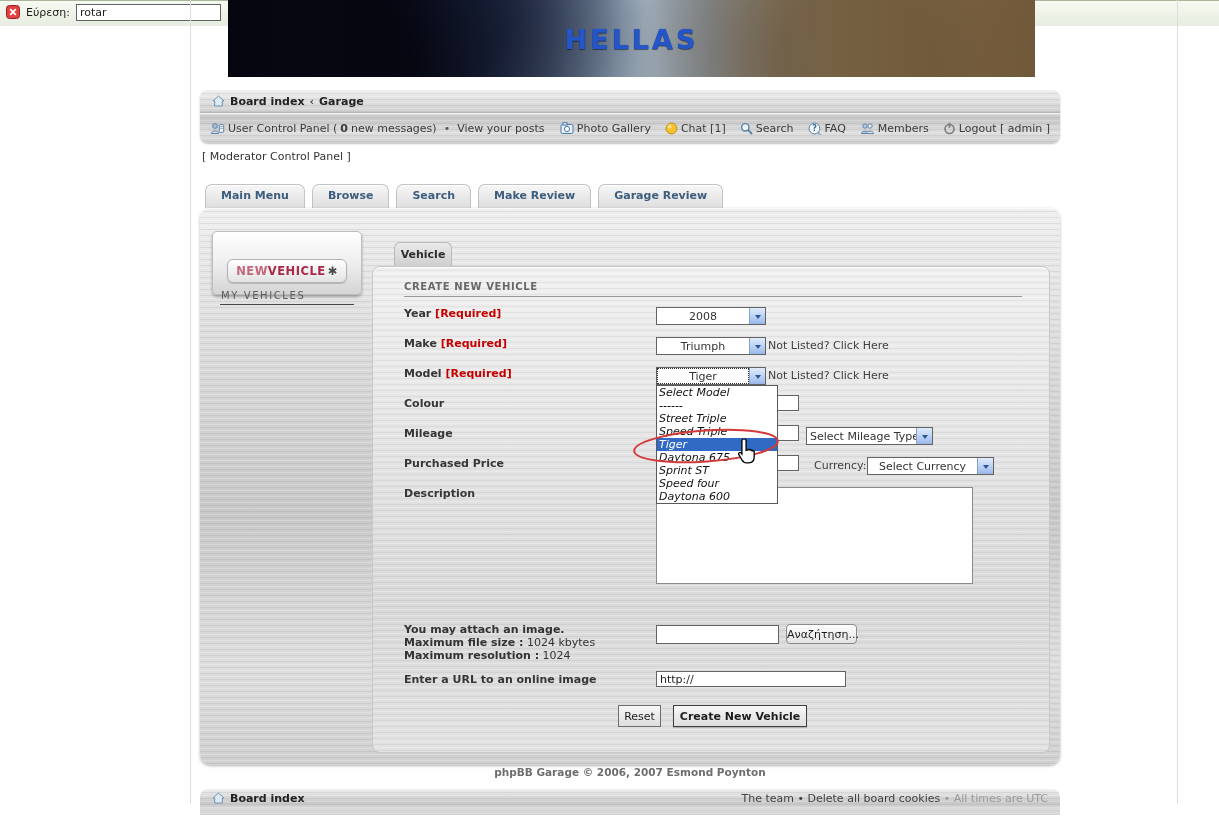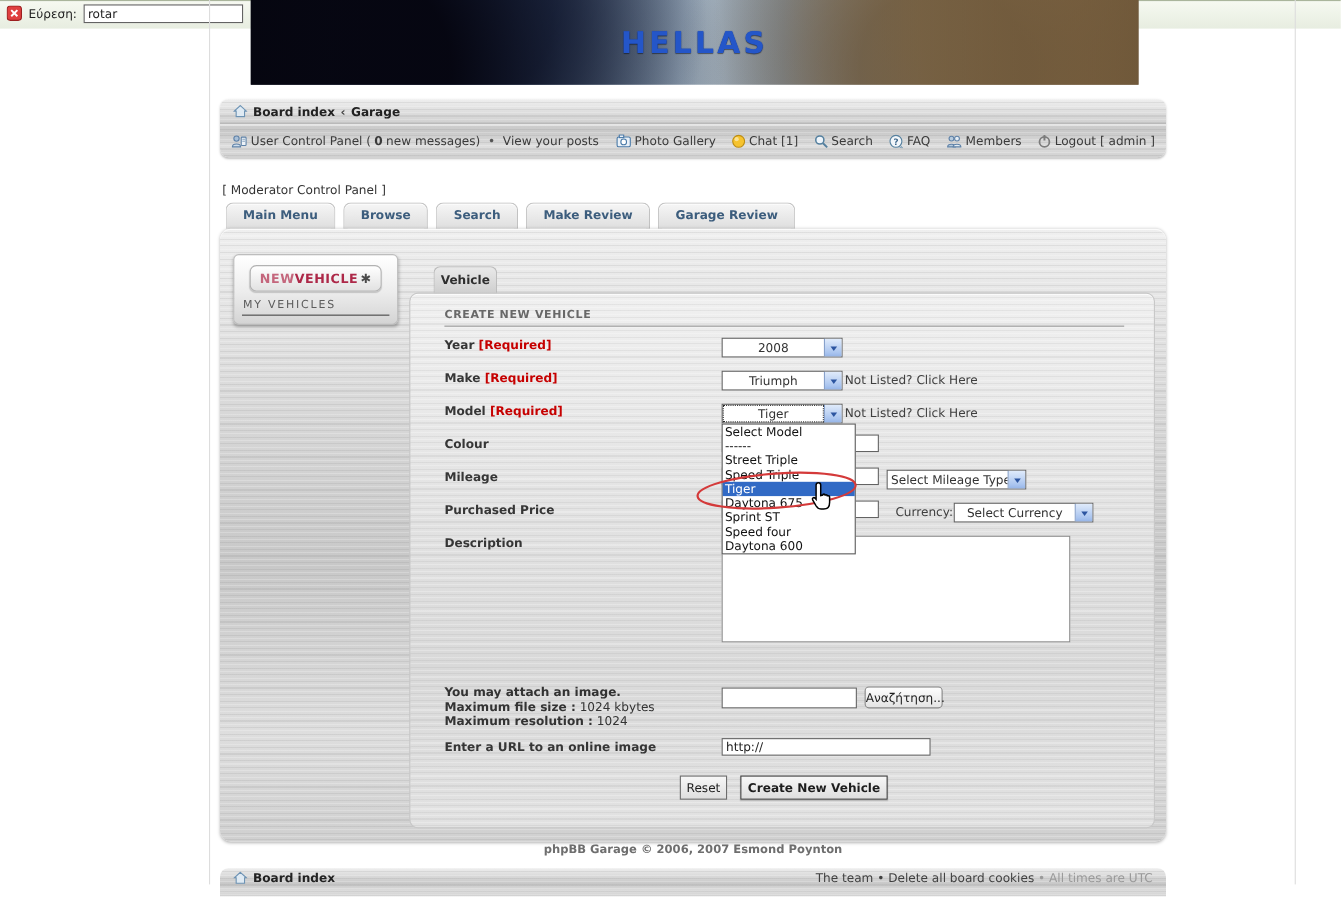--- a/index.html
+++ b/index.html
@@ -41,33 +41,33 @@
   .crumb-row { height:23px; display:flex; align-items:center; gap:5px; padding:0 12px; border-bottom:1px solid #b3b3b3; }
   .crumb-link { font-weight:bold; color:#222; text-decoration:none; cursor:pointer; }
   .crumb-sep { font-weight:bold; color:#444; }
   .user-row { height:29px; display:flex; align-items:center; gap:5px; padding:0 10px; border-top:1px solid #f4f4f4; }
   .ubar-link { color:#3a3a3a; text-decoration:none; cursor:pointer; display:inline-flex; align-items:center; gap:3px; white-space:nowrap; }
   .dot { color:#555; padding:0 2px; }
   .spacer { flex:1; }
   .user-row .rgap { margin-left:9px; }
   .ico { display:inline-flex; align-items:center; justify-content:center; }
 
-  #modpanel { left:202px; top:150px; color:#333; text-decoration:none; cursor:pointer;margin-top:16px; }
+  #modpanel { left:202px; top:150px; color:#333; text-decoration:none; cursor:pointer; }
 
   
   #tabs { left:205px; top:184px; display:flex; gap:7px; height:24px;text-align:right; }
   .tab { padding:4px 15px 0; height:24px; background:linear-gradient(180deg,#f6f6f6,#dedede); border:1px solid #c2c2c2; border-bottom:none; border-radius:7px 7px 0 0; font-weight:bold; color:#3c5d7d; box-shadow:inset 0 1px 0 #fff; cursor:pointer; white-space:nowrap; }
 
   
   #contentbox { left:200px; top:208px; width:860px; height:557px; border-radius:10px; box-shadow:inset 0 1px 0 rgba(255,255,255,.65), 0 1px 3px rgba(0,0,0,.3); }
 
   .sidebox { background:linear-gradient(180deg,#ffffff,#ececec 55%,#d4d4d4); border:1px solid #bdbdbd; border-radius:5px; box-shadow:0 2px 3px rgba(0,0,0,.28); padding:7px 7px 0; }
   #sidebox1 { left:212px; top:231px; width:150px; height:64px; }
   #sidebox2 { left:212px; top:306px; width:150px; height:78px; }
-  #newveh-btn { display:block; width:120px; height:24px; margin:2px auto 6px; background:linear-gradient(180deg,#ffffff,#e2e2e2); border:1px solid #b2b2b2; border-radius:6px; text-align:center; line-height:22px; font-weight:bold; font-size:11.5px; letter-spacing:.5px; cursor:pointer; box-shadow:0 1px 1px rgba(0,0,0,.18); }
+  #newveh-btn { display:block; width:120px; height:24px; margin:20px auto 6px; background:linear-gradient(180deg,#ffffff,#e2e2e2); border:1px solid #b2b2b2; border-radius:6px; text-align:center; line-height:22px; font-weight:bold; font-size:11.5px; letter-spacing:.5px; cursor:pointer; box-shadow:0 1px 1px rgba(0,0,0,.18); }
   .nv-new { color:#c4667c; } .nv-veh { color:#ad2848; } .nv-star { color:#4a4a4a; margin-left:2px; }
   .side-head { color:#5c5c5c; font-size:10px; letter-spacing:1.6px; border-bottom:1px solid #474747; padding:1px 1px 3px; }
   .latest-item { padding:5px 1px 0; font-size:10px; line-height:12.5px; color:#3c3c3c; }
   .latest-title { color:#222; cursor:pointer; }
   .owner-name { font-weight:bold; color:#222; }
 
   
   #vehicle-tab { left:394px; top:242px; width:58px; height:25px; background:linear-gradient(180deg,#e9e9e9,#cecece); border:1px solid #b9b9b9; border-bottom:none; border-radius:6px 6px 0 0; font-weight:bold; color:#2e2e2e; text-align:center; line-height:24px; cursor:pointer; }
   #formpanel { left:372px; top:266px; width:678px; height:487px; border-radius:8px; border:1px solid #c8c8c8; box-shadow:inset 0 1px 0 rgba(255,255,255,.8); }
   #formpanel > * { position:absolute; }
@@ -83,21 +83,21 @@
   .tri { width:0; height:0; border:3px solid transparent; border-top:4px solid #2c55a0; margin-top:4px; }
 
   .tinput { height:16px; background:#fff; border:1px solid #636363; font-family:inherit; font-size:11px; padding:0 3px; color:#222; }
   textarea.tarea { background:#fff; border:1px solid #8a8a8a; font-family:inherit; font-size:11px; resize:none; }
 
   .btn97 { background:linear-gradient(180deg,#f7f7f7,#dedede); border:1px solid #6d6d6d; font-family:inherit; font-size:11px; color:#1d1d1d; cursor:pointer; }
   .btn97.bold { font-weight:bold; border-color:#3f3f3f; box-shadow:0 1px 1px rgba(0,0,0,.2); }
   .btn-rounded { border-radius:4px; border:1px solid #8a8a8a; background:linear-gradient(180deg,#fdfdfd,#e4e4e4); }
 
   
-  #model-dropdown { left:283px; top:118px; width:122px; background:#fff; border:1px solid #5a5a5a; z-index:5; }
+  #model-dropdown { left:283px; top:118px; width:122px; background:#fff; border:1px solid #5a5a5a; z-index:5;font-style:italic; }
   .opt { height:13px; line-height:13px; padding-left:2px; font-size:11px; color:#111; white-space:nowrap; overflow:hidden; cursor:pointer; }
   .opt.sel { background:#316ac5; color:#fff; }
 
   #ellipse-annot { left:257px; top:158px; z-index:7; pointer-events:none; }
   #cursor-annot { left:362px; top:170px; z-index:8; pointer-events:none; }
 
   
   #footer { left:200px; top:766px; width:860px; text-align:center; color:#6e6e6e; font-weight:bold; font-size:10.5px; }
   #bottombar { left:200px; top:789px; width:860px; height:26px; border-radius:8px 8px 0 0; display:flex; align-items:flex-start; padding:3px 12px 0; }
   #bottombar .crumb-link { font-weight:bold; }

